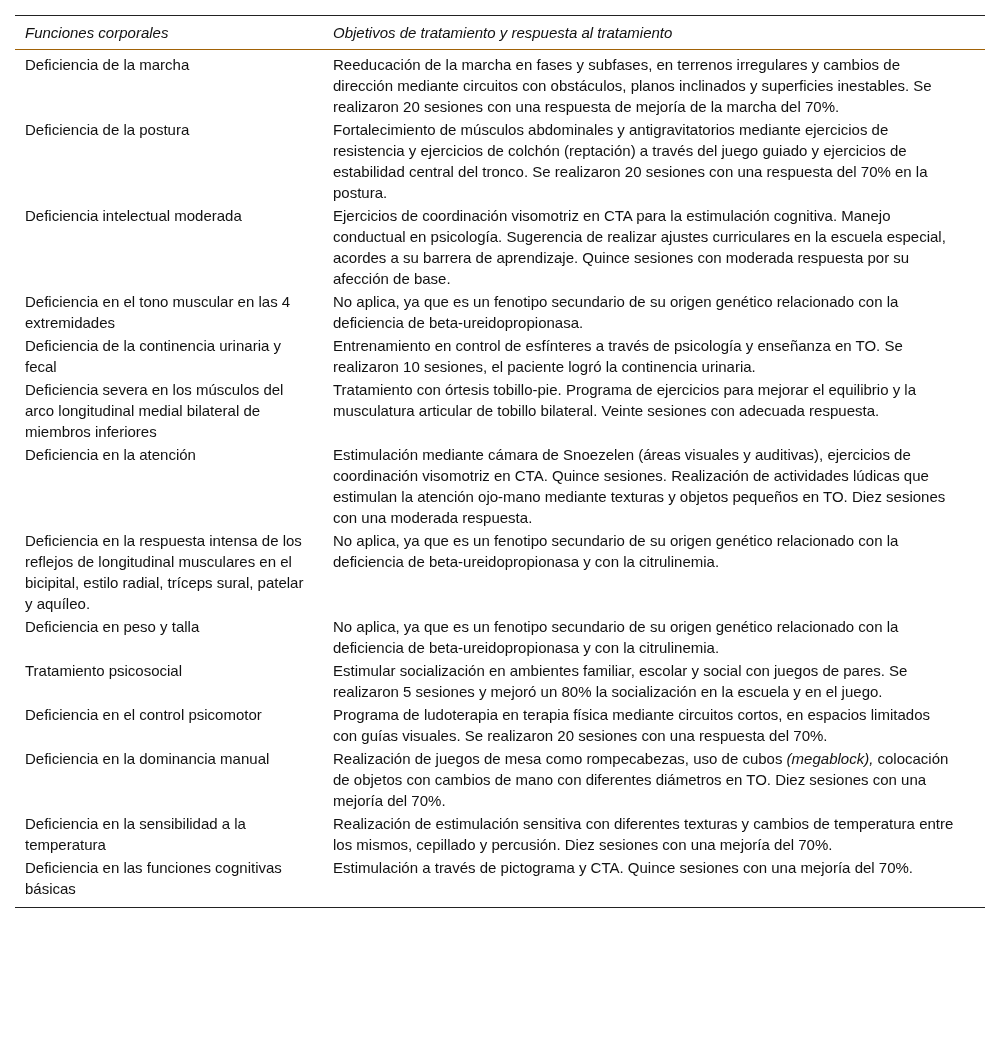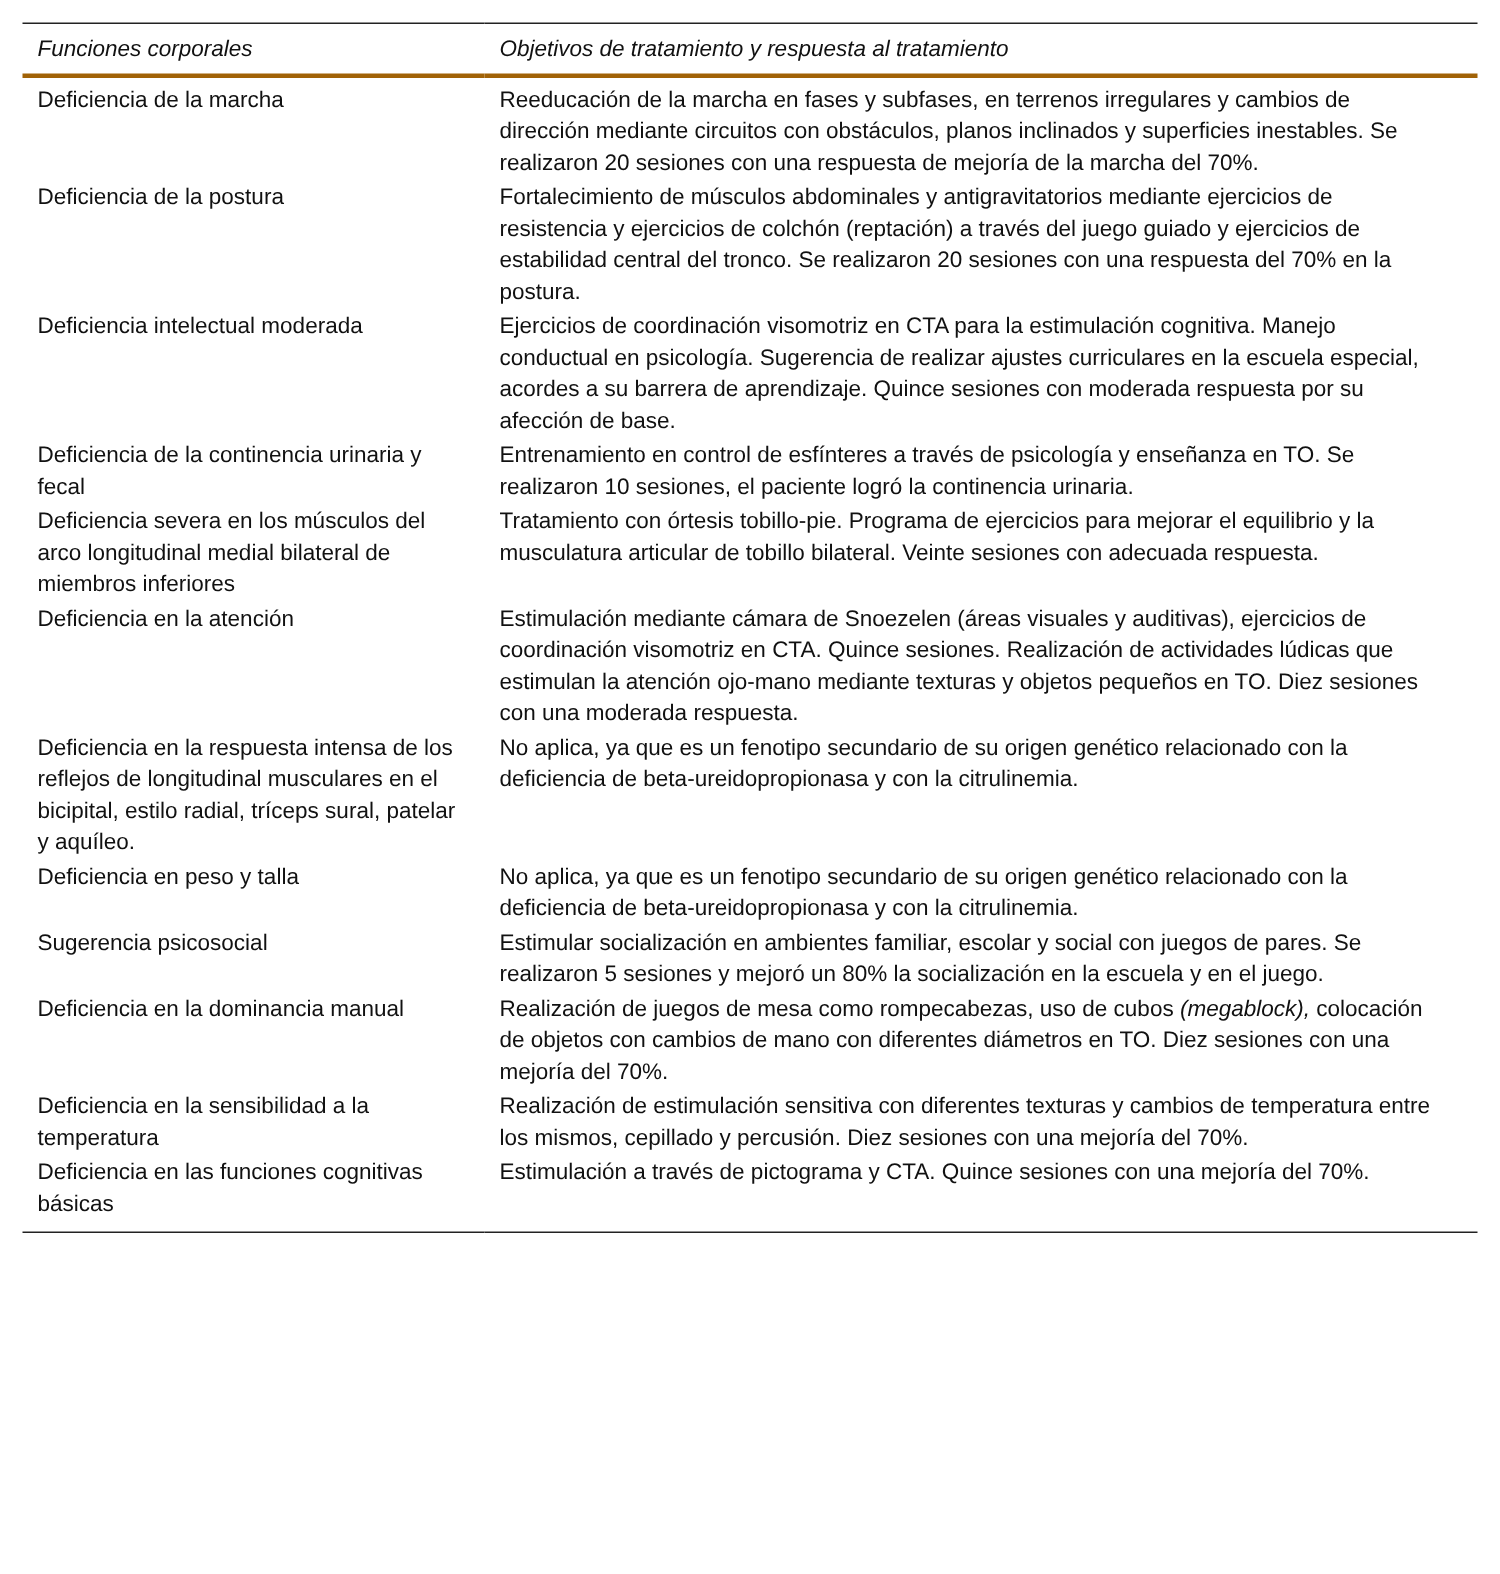--- a/index.html
+++ b/index.html
@@ -1,19 +1,19 @@
 <!DOCTYPE html>
 <html><head>
   <meta charset="utf-8">
   <style>
     html, body { margin: 0; padding: 0; background: #ffffff; }
     body { width: 1000px; height: 1049px; position: relative; font-family: "Liberation Sans", sans-serif; color: #111111; }
     .table-wrap { position: absolute; left: 15px; top: 15px; width: 970px; }
     table { width: 100%; border-collapse: collapse; font-size: 15px; line-height: 21px; }
-    thead tr { border-top: 1px solid #222222; border-bottom: 3px solid #a16207; }
+    thead tr { border-top: 1px solid #222222; border-bottom: 1px solid #a16207; }
     tbody { border-bottom: 1px solid #222222; margin-top: 40px; }
     th { font-weight: normal; font-style: italic; text-align: left; padding: 6px 10px 6px 10px; height: 19px; }
     td { vertical-align: top; padding: 1px 10px 1px 10px; text-align: left; }
     th.c1, td.c1 { width: 288px; }
     td.c2 { padding-right: 30px; }
     tbody tr:first-child td { padding-top: 4px; }
     tbody tr:last-child td { padding-bottom: 8px; }
     .em { font-style: italic; }
   </style>
 </head>
@@ -34,42 +34,50 @@
       </tr>
       <tr>
         <td class="c1">Deficiencia de la postura</td>
         <td class="c2">Fortalecimiento de músculos abdominales y antigravitatorios mediante ejercicios de resistencia y ejercicios de colchón (reptación) a través del juego guiado y ejercicios de estabilidad central del tronco. Se realizaron 20 sesiones con una respuesta del 70% en la postura.</td>
       </tr>
       <tr>
         <td class="c1">Deficiencia intelectual moderada</td>
         <td class="c2">Ejercicios de coordinación visomotriz en CTA para la estimulación cognitiva. Manejo conductual en psicología. Sugerencia de realizar ajustes curriculares en la escuela especial, acordes a su barrera de aprendizaje. Quince sesiones con moderada respuesta por su afección de base.</td>
       </tr>
       <tr>
+        <td class="c1">Deficiencia en el tono muscular en las 4 extremidades</td>
+        <td class="c2">No aplica, ya que es un fenotipo secundario de su origen genético relacionado con la deficiencia de beta-ureidopropionasa.</td>
+      </tr>
+      <tr>
         <td class="c1">Deficiencia de la continencia urinaria y fecal</td>
         <td class="c2">Entrenamiento en control de esfínteres a través de psicología y enseñanza en TO. Se realizaron 10 sesiones, el paciente logró la continencia urinaria.</td>
       </tr>
       <tr>
         <td class="c1">Deficiencia severa en los músculos del arco longitudinal medial bilateral de miembros inferiores</td>
         <td class="c2">Tratamiento con órtesis tobillo-pie. Programa de ejercicios para mejorar el equilibrio y la musculatura articular de tobillo bilateral. Veinte sesiones con adecuada respuesta.</td>
       </tr>
       <tr>
         <td class="c1">Deficiencia en la atención</td>
         <td class="c2">Estimulación mediante cámara de Snoezelen (áreas visuales y auditivas), ejercicios de coordinación visomotriz en CTA. Quince sesiones. Realización de actividades lúdicas que estimulan la atención ojo-mano mediante texturas y objetos pequeños en TO. Diez sesiones con una moderada respuesta.</td>
       </tr>
       <tr>
         <td class="c1">Deficiencia en la respuesta intensa de los reflejos de longitudinal musculares en el bicipital, estilo radial, tríceps sural, patelar y aquíleo.</td>
         <td class="c2">No aplica, ya que es un fenotipo secundario de su origen genético relacionado con la deficiencia de beta-ureidopropionasa y con la citrulinemia.</td>
       </tr>
       <tr>
         <td class="c1">Deficiencia en peso y talla</td>
         <td class="c2">No aplica, ya que es un fenotipo secundario de su origen genético relacionado con la deficiencia de beta-ureidopropionasa y con la citrulinemia.</td>
       </tr>
       <tr>
-        <td class="c1">Sugerencia psicosocial</td>
+        <td class="c1">Tratamiento psicosocial</td>
         <td class="c2">Estimular socialización en ambientes familiar, escolar y social con juegos de pares. Se realizaron 5 sesiones y mejoró un 80% la socialización en la escuela y en el juego.</td>
+      </tr>
+      <tr>
+        <td class="c1">Deficiencia en el control psicomotor</td>
+        <td class="c2">Programa de ludoterapia en terapia física mediante circuitos cortos, en espacios limitados con guías visuales. Se realizaron 20 sesiones con una respuesta del 70%.</td>
       </tr>
       <tr>
         <td class="c1">Deficiencia en la dominancia manual</td>
         <td class="c2"><span>Realización de juegos de mesa como rompecabezas, uso de cubos </span><span class="em">(megablock),</span><span> colocación de objetos con cambios de mano con diferentes diámetros en TO. Diez sesiones con una mejoría del 70%.</span></td>
       </tr>
       <tr>
         <td class="c1">Deficiencia en la sensibilidad a la temperatura</td>
         <td class="c2">Realización de estimulación sensitiva con diferentes texturas y cambios de temperatura entre los mismos, cepillado y percusión. Diez sesiones con una mejoría del 70%.</td>
       </tr>
       <tr>

